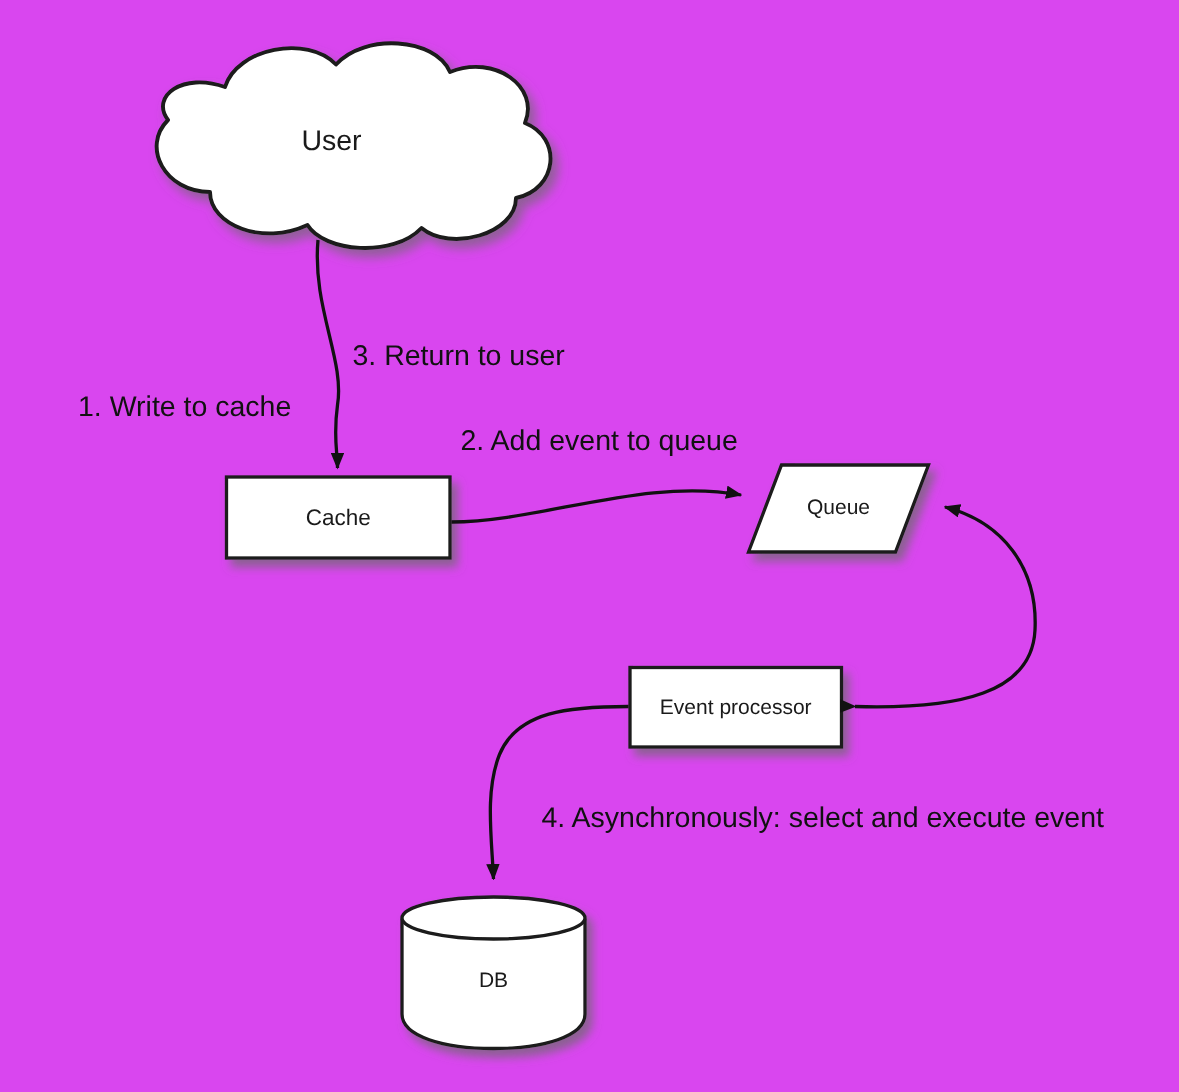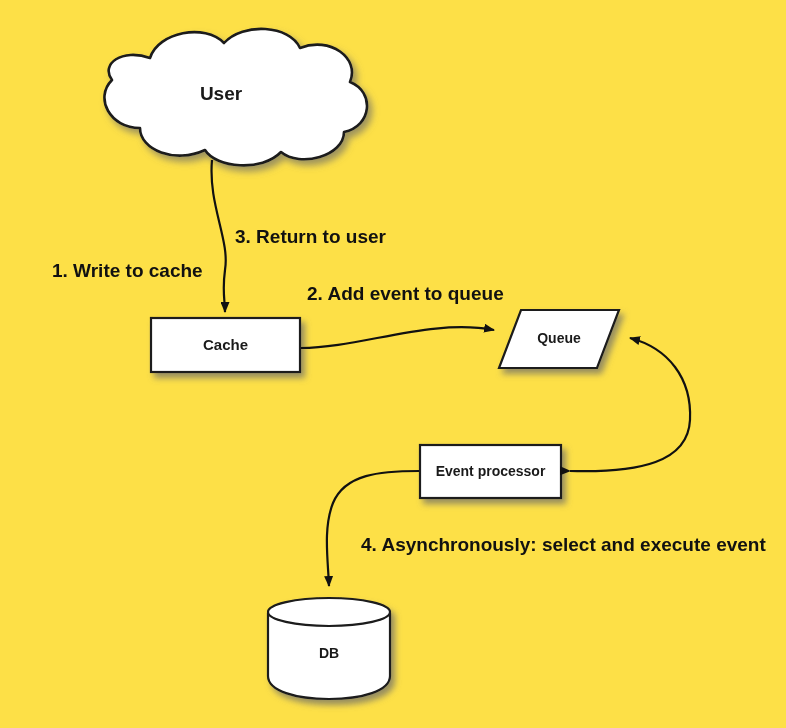--- a/index.html
+++ b/index.html
@@ -8,23 +8,22 @@
     padding: 0;
     background: #ffffff;
   }
   body {
     font-family: "Liberation Sans", sans-serif;
   }
   #diagram-canvas {
     position: relative;
     width: 786px;
     height: 728px;
-    background: #fde047;
+    background: #d946ef;
     overflow: hidden;
-    font-weight: bold;
   }
   #diagram-svg {
     position: absolute;
     left: 0;
     top: 0;
     width: 786px;
     height: 728px;
   }
   .shape-label {
     font-family: "Liberation Sans", sans-serif;

